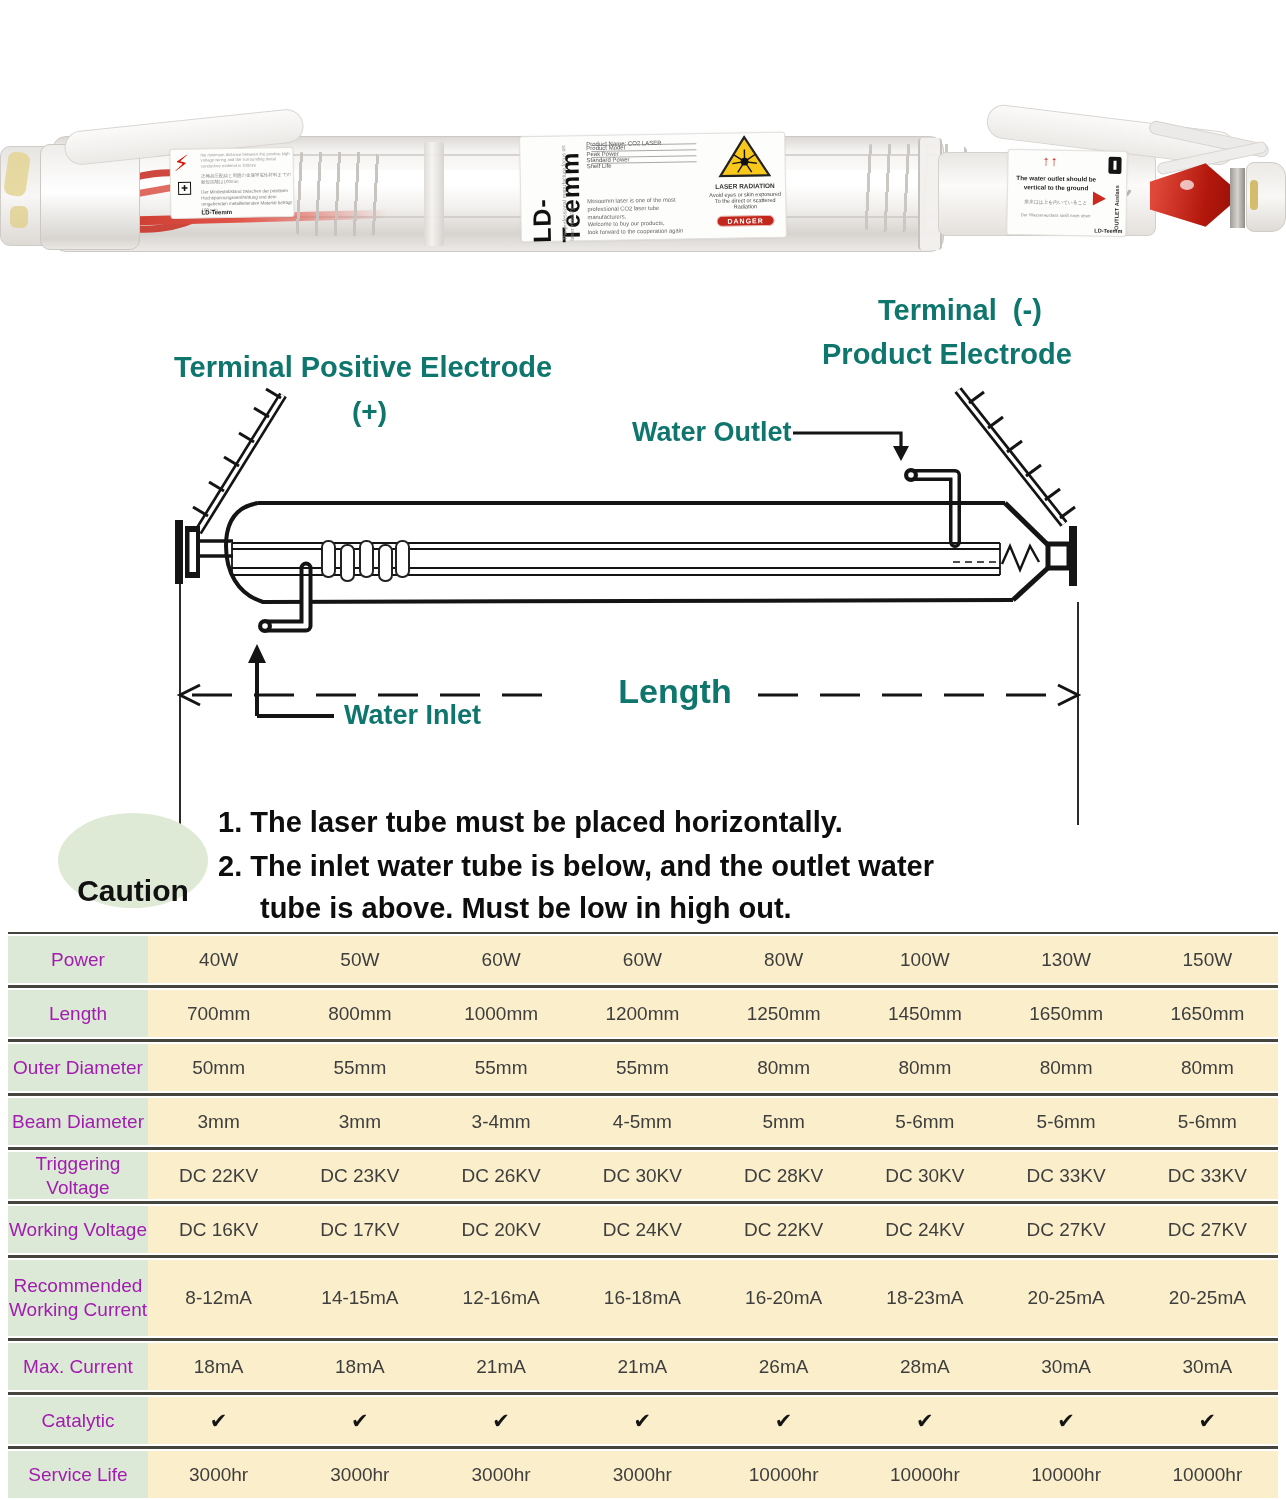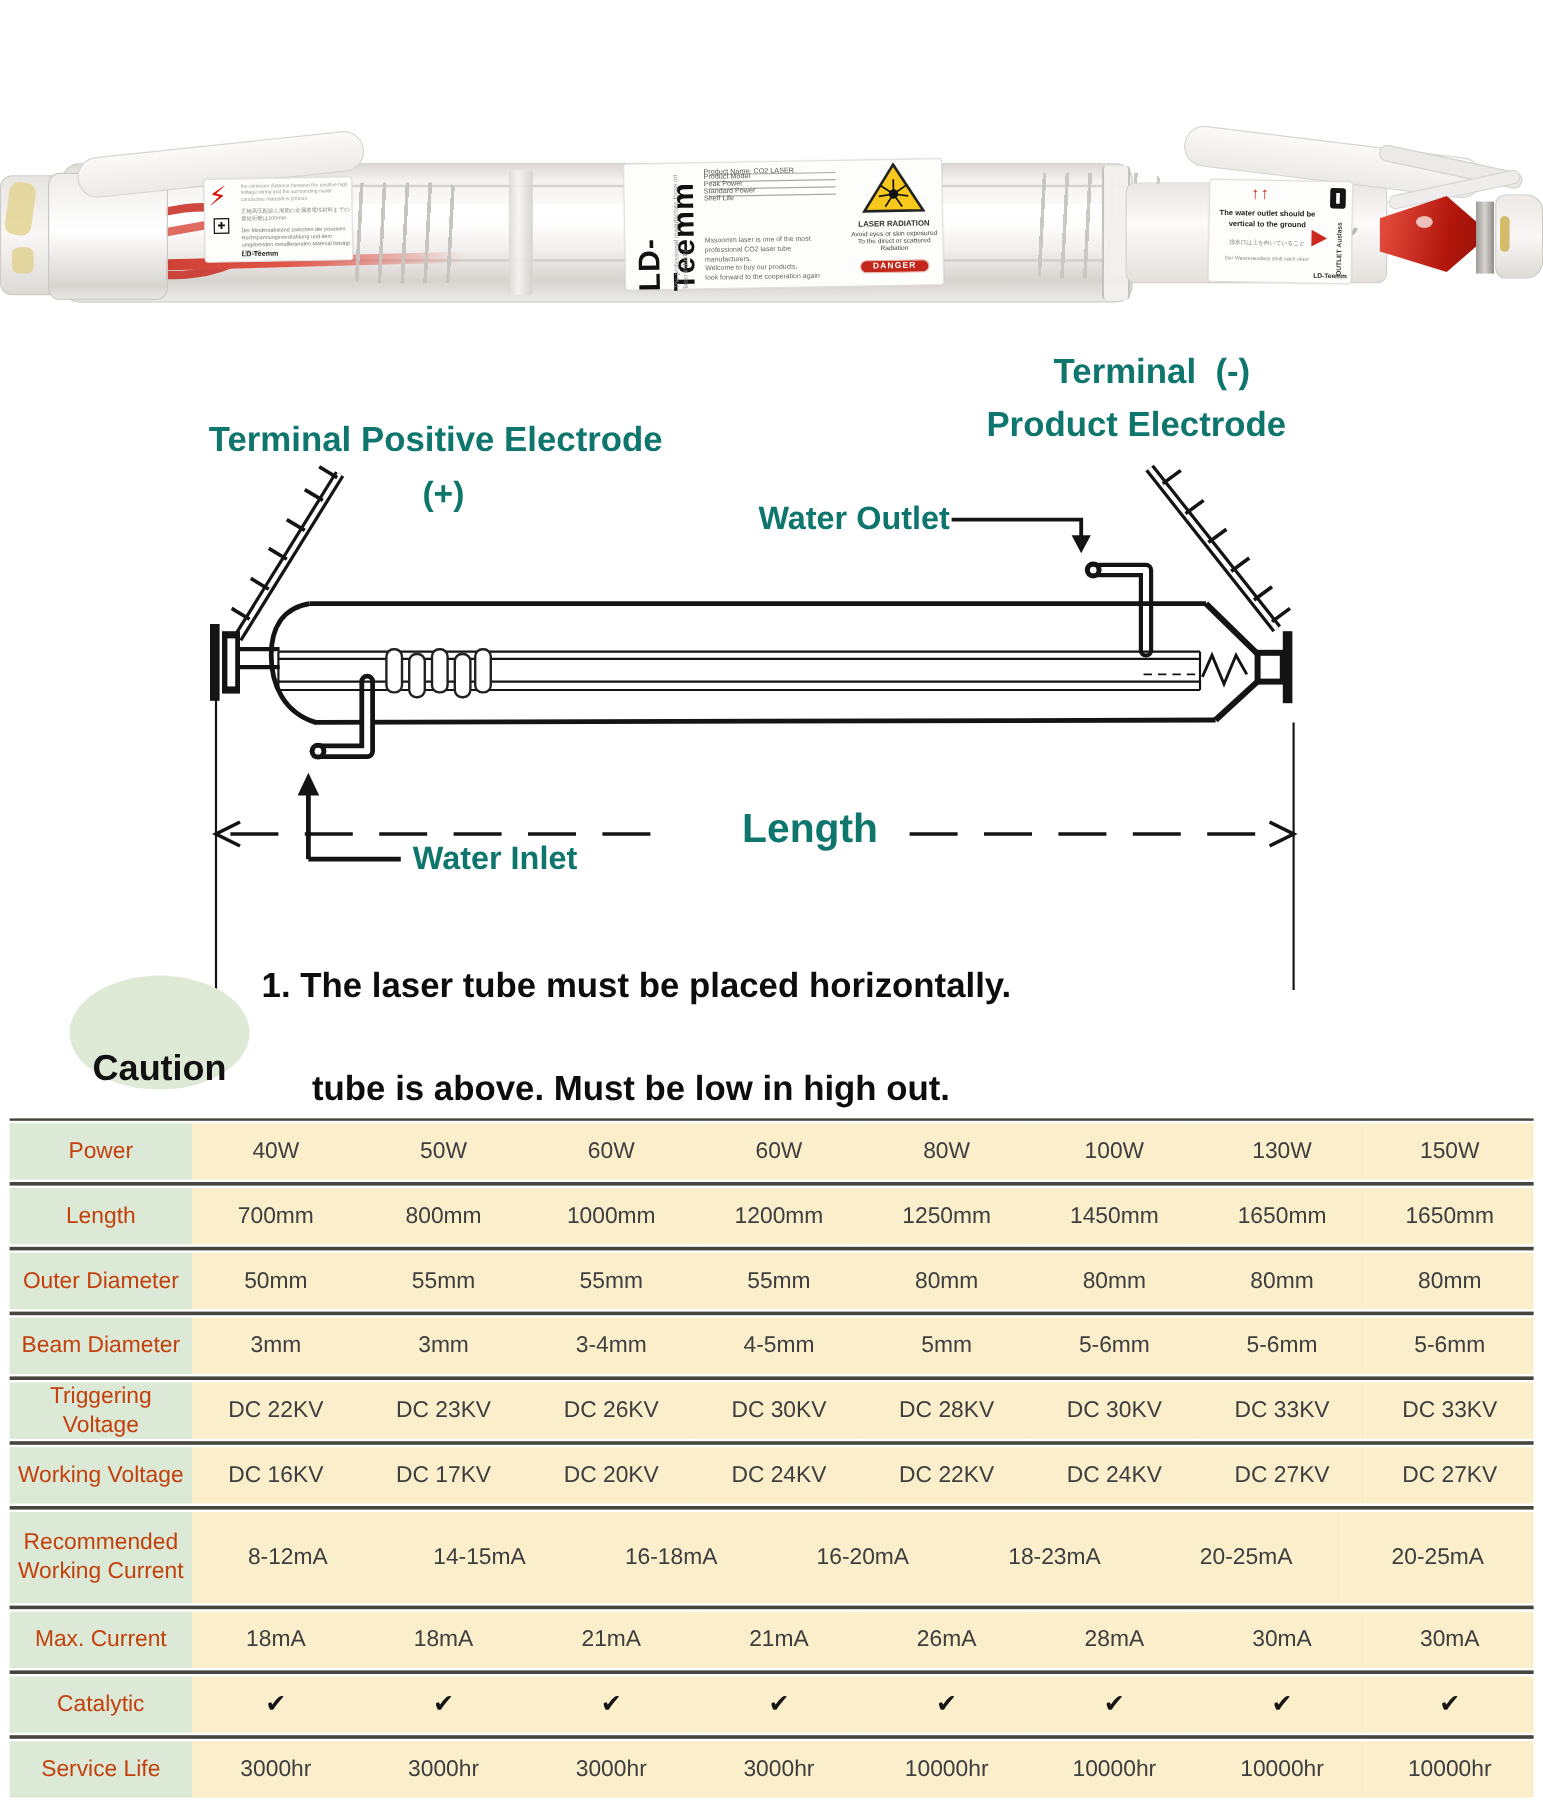--- a/index.html
+++ b/index.html
@@ -27,22 +27,22 @@
   
   .caution-ellipse{position:absolute;left:58px;top:813px;width:150px;height:95px;background:#dfead6;border-radius:50%;
                    display:flex;align-items:flex-end;justify-content:center;}
   .caution-ellipse span{font-size:30px;font-weight:700;color:#111;}
   .note{position:absolute;font-size:29px;font-weight:700;color:#0d0d0d;white-space:nowrap;}
 
   
   .ptable{position:absolute;left:8px;top:932px;width:1270px;border-top:2px solid #45443d;padding-top:2px;}
   .trow{display:flex;height:47px;}
   .trow.tall{height:76px;}
-  .tlabel{width:152px;background:#dde9d7;display:flex;align-items:center;justify-content:center;
-          text-align:center;font-size:19px;color:#c2410c;line-height:1.25;}
+  .tlabel{width:140px;background:#dde9d7;display:flex;align-items:center;justify-content:center;
+          text-align:center;font-size:19px;color:#a21caf;line-height:1.25;}
   .tcell{flex:1;background:#faeecb;display:flex;align-items:center;justify-content:center;
          font-size:19px;color:#3e3e3e;}
   .tcell.check{font-size:21px;font-weight:700;color:#141414;}
   .tdivider{height:3px;background:#45443d;margin:2px 0;}
 </style>
 </head>
 <body>
 
 <div class="page">
 
@@ -272,20 +272,21 @@
   <div class="dlbl" style="left:878px;top:294px;font-size:29px;white-space:pre;">Terminal  (-)</div>
   <div class="dlbl" style="left:822px;top:338px;font-size:29px;">Product Electrode</div>
   <div class="dlbl" style="left:632px;top:417px;font-size:27px;">Water Outlet</div>
   <div class="dlbl" style="left:605px;top:672px;width:140px;text-align:center;font-size:34px;">Length</div>
   <div class="dlbl" style="left:344px;top:700px;font-size:27px;">Water Inlet</div>
 
   <div class="caution-ellipse">
     <span>Caution</span>
   </div>
   <div class="note" style="left:218px;top:806px;">1. The laser tube must be placed horizontally.</div>
+  <div class="note" style="left:218px;top:850px;">2. The inlet water tube is below, and the outlet water</div>
   <div class="note" style="left:260px;top:892px;">tube is above. Must be low in high out.</div>
 
   <div class="ptable">
       <div class="trow">
         <div class="tlabel">Power</div>
         <div class="tcell">40W</div>
         <div class="tcell">50W</div>
         <div class="tcell">60W</div>
         <div class="tcell">60W</div>
         <div class="tcell">80W</div>
@@ -351,20 +352,21 @@
         <div class="tcell">DC 22KV</div>
         <div class="tcell">DC 24KV</div>
         <div class="tcell">DC 27KV</div>
         <div class="tcell">DC 27KV</div>
       </div>
       <div class="tdivider"></div>
       <div class="trow tall">
         <div class="tlabel">Recommended Working Current</div>
         <div class="tcell">8-12mA</div>
         <div class="tcell">14-15mA</div>
+        <div class="tcell">12-16mA</div>
         <div class="tcell">16-18mA</div>
         <div class="tcell">16-20mA</div>
         <div class="tcell">18-23mA</div>
         <div class="tcell">20-25mA</div>
         <div class="tcell">20-25mA</div>
       </div>
       <div class="tdivider"></div>
       <div class="trow">
         <div class="tlabel">Max. Current</div>
         <div class="tcell">18mA</div>

